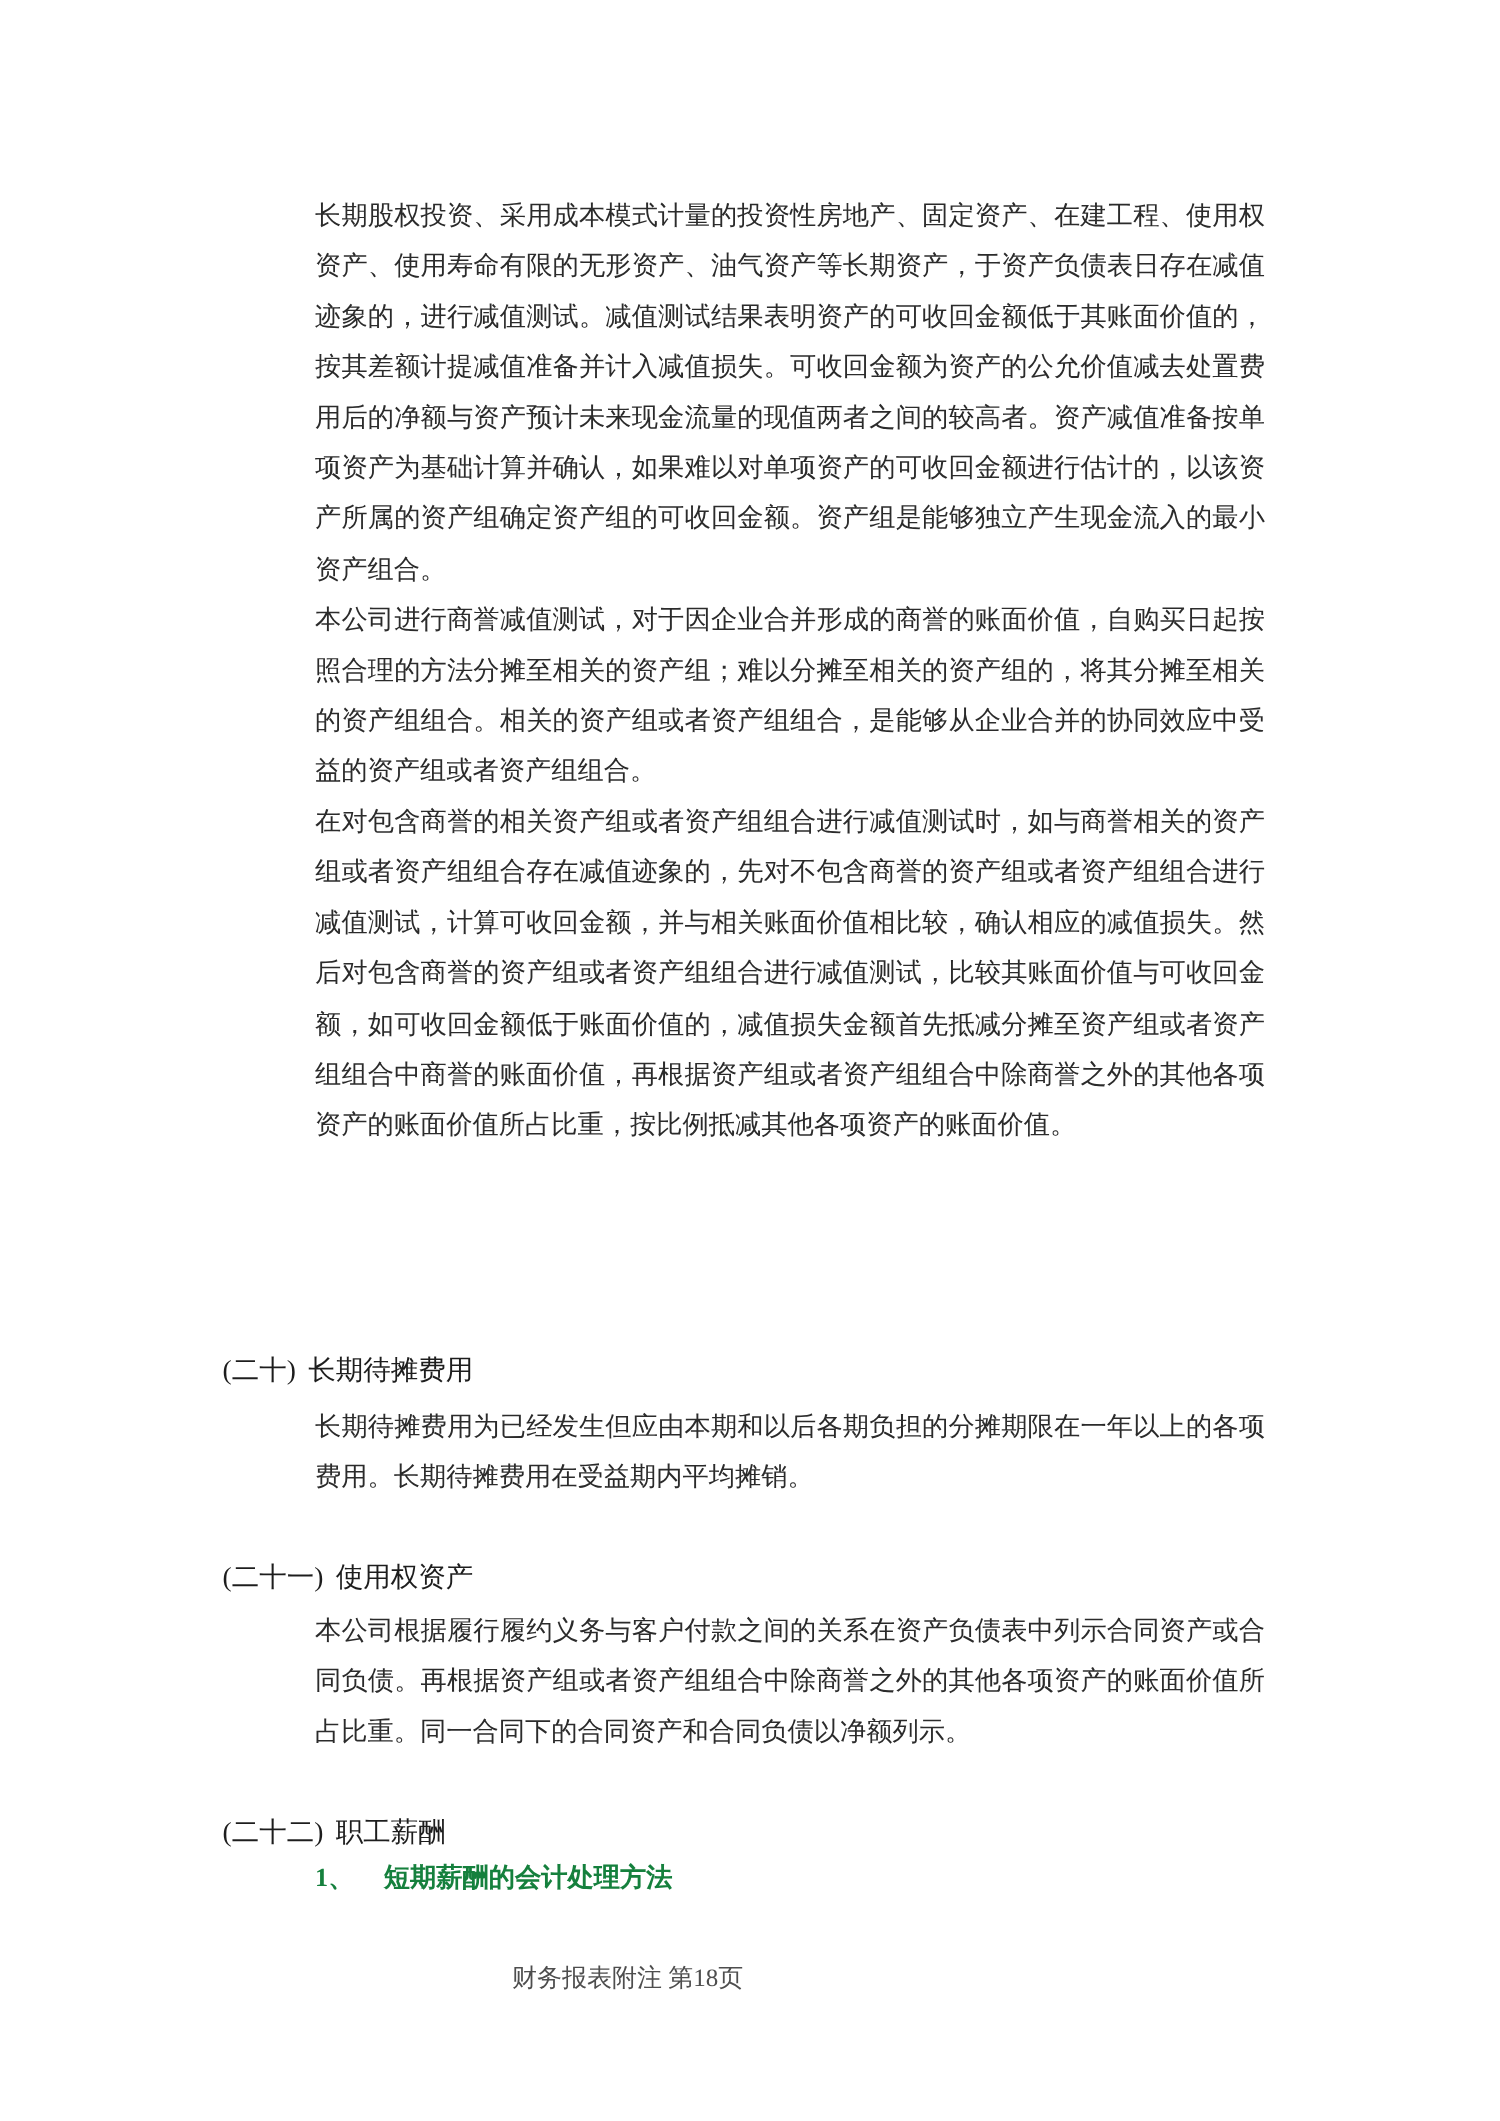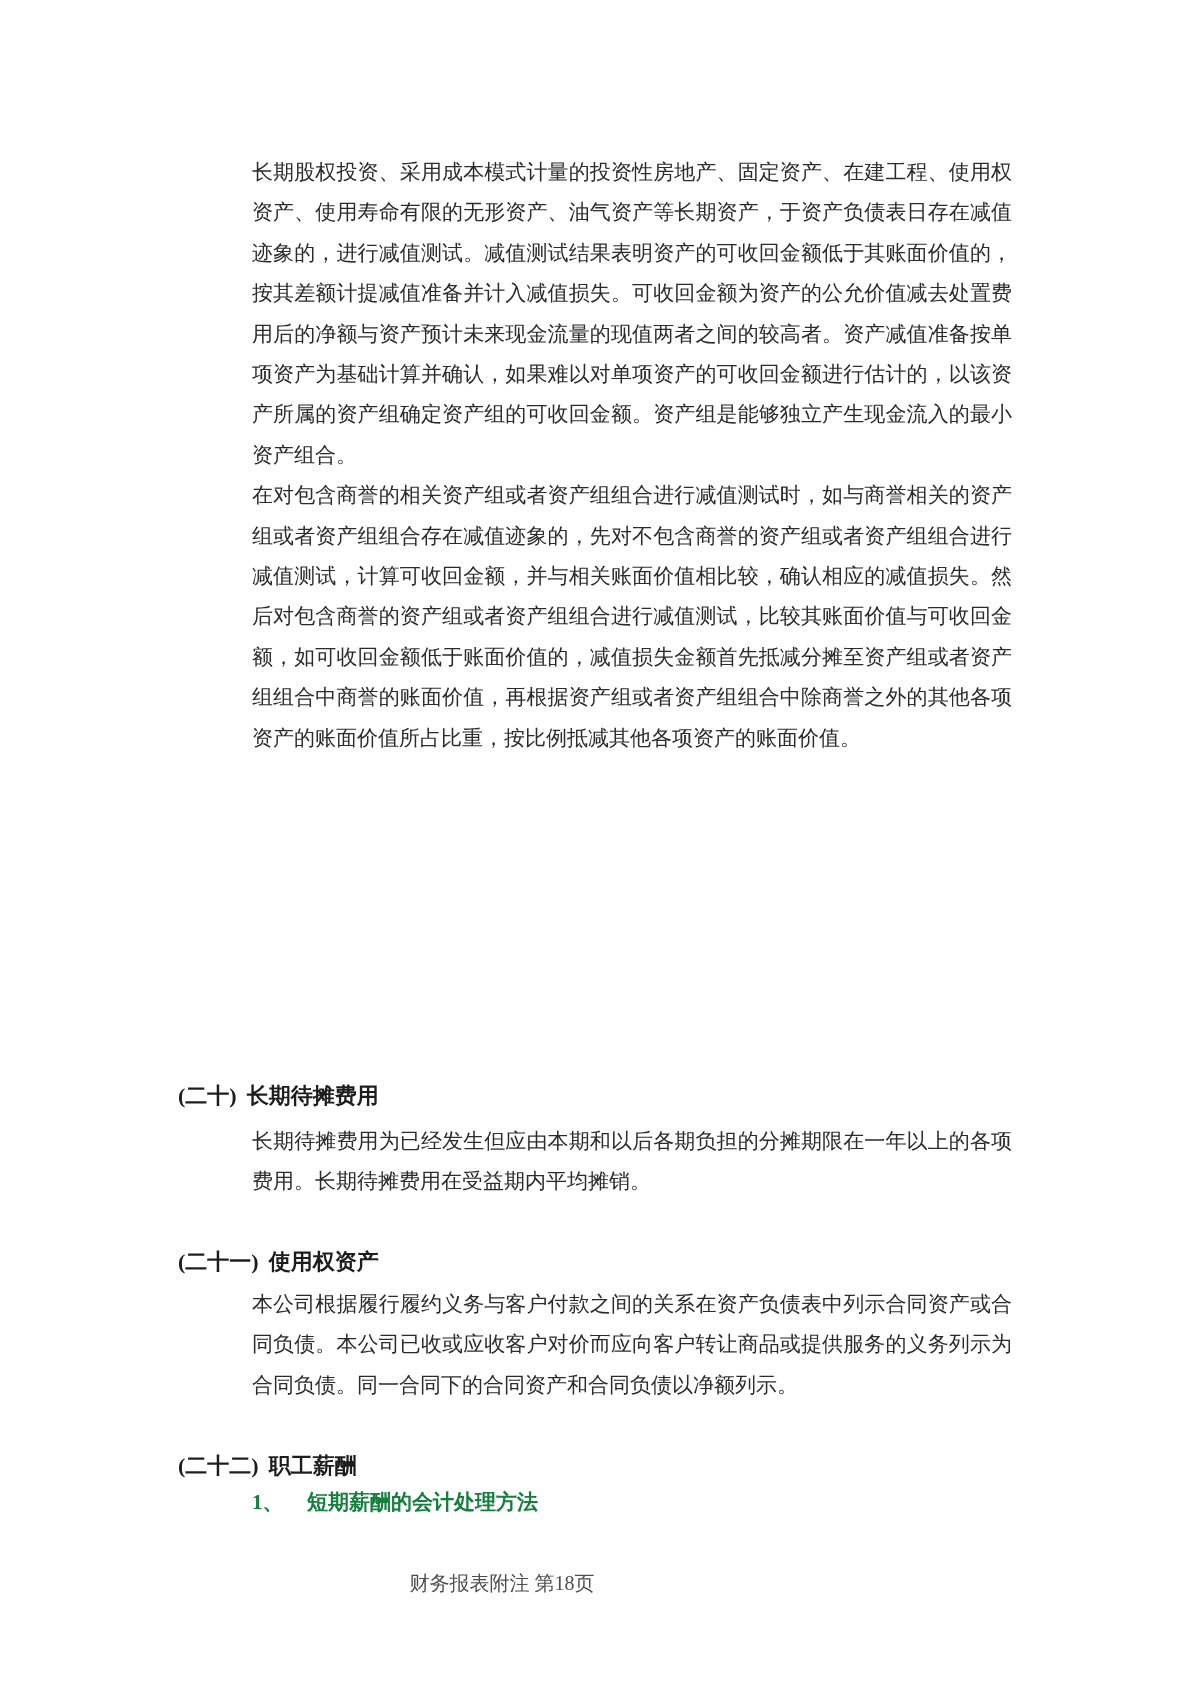--- a/index.html
+++ b/index.html
@@ -19,21 +19,21 @@
     line-height:40.4px;
     text-align:justify;
     text-justify:inter-ideograph;
   }
   .body-block p{margin:0;padding:0;}
   .sec-heading{
     position:absolute;
     left:178px;
     font-size:22px;
     line-height:36px;
-    font-weight:bold;
+    font-weight:normal;
     color:#1d1d1d;
     white-space:nowrap;
   }
   .sec-heading .h-title{margin-left:10px;}
   .subitem{
     position:absolute;
     left:252px;
     font-size:21px;
     line-height:40px;
     font-weight:bold;
@@ -50,35 +50,36 @@
     color:#4e4e4e;
   }
 </style>
 </head>
 <body>
 
 <div class="page">
 
   <div class="body-block" style="top:152px;">
     <p>长期股权投资、采用成本模式计量的投资性房地产、固定资产、在建工程、使用权资产、使用寿命有限的无形资产、油气资产等长期资产，于资产负债表日存在减值迹象的，进行减值测试。减值测试结果表明资产的可收回金额低于其账面价值的，按其差额计提减值准备并计入减值损失。可收回金额为资产的公允价值减去处置费用后的净额与资产预计未来现金流量的现值两者之间的较高者。资产减值准备按单项资产为基础计算并确认，如果难以对单项资产的可收回金额进行估计的，以该资产所属的资产组确定资产组的可收回金额。资产组是能够独立产生现金流入的最小资产组合。</p>
+    <p>本公司进行商誉减值测试，对于因企业合并形成的商誉的账面价值，自购买日起按照合理的方法分摊至相关的资产组；难以分摊至相关的资产组的，将其分摊至相关的资产组组合。相关的资产组或者资产组组合，是能够从企业合并的协同效应中受益的资产组或者资产组组合。</p>
     <p>在对包含商誉的相关资产组或者资产组组合进行减值测试时，如与商誉相关的资产组或者资产组组合存在减值迹象的，先对不包含商誉的资产组或者资产组组合进行减值测试，计算可收回金额，并与相关账面价值相比较，确认相应的减值损失。然后对包含商誉的资产组或者资产组组合进行减值测试，比较其账面价值与可收回金额，如可收回金额低于账面价值的，减值损失金额首先抵减分摊至资产组或者资产组组合中商誉的账面价值，再根据资产组或者资产组组合中除商誉之外的其他各项资产的账面价值所占比重，按比例抵减其他各项资产的账面价值。</p>
   </div>
 
   <div class="sec-heading" style="top:1078px;">
     <span class="h-num">(二十)</span><span class="h-title">长期待摊费用</span>
   </div>
   <div class="body-block" style="top:1121px;font-family:Liberation Serif, serif;">
     <p>长期待摊费用为已经发生但应由本期和以后各期负担的分摊期限在一年以上的各项费用。长期待摊费用在受益期内平均摊销。</p>
   </div>
 
   <div class="sec-heading" style="top:1244px;">
     <span class="h-num">(二十一)</span><span class="h-title">使用权资产</span>
   </div>
   <div class="body-block" style="top:1284px;">
-    <p>本公司根据履行履约义务与客户付款之间的关系在资产负债表中列示合同资产或合同负债。本公司已收或应收客户对价而应向客户转让商品或提供服务的义务列示为合同负债。同一合同下的合同资产和合同负债以净额列示。</p>
+    <p>本公司根据履行履约义务与客户付款之间的关系在资产负债表中列示合同资产或合同负债。再根据资产组或者资产组组合中除商誉之外的其他各项资产的账面价值所占比重。同一合同下的合同资产和合同负债以净额列示。</p>
   </div>
 
   <div class="sec-heading" style="top:1448px;">
     <span class="h-num">(二十二)</span><span class="h-title">职工薪酬</span>
   </div>
   <div class="subitem" style="top:1482px;">
     <span class="sub-num">1、</span><span class="sub-title">短期薪酬的会计处理方法</span>
   </div>
 
   <div class="page-footer">财务报表附注 第18页</div>

